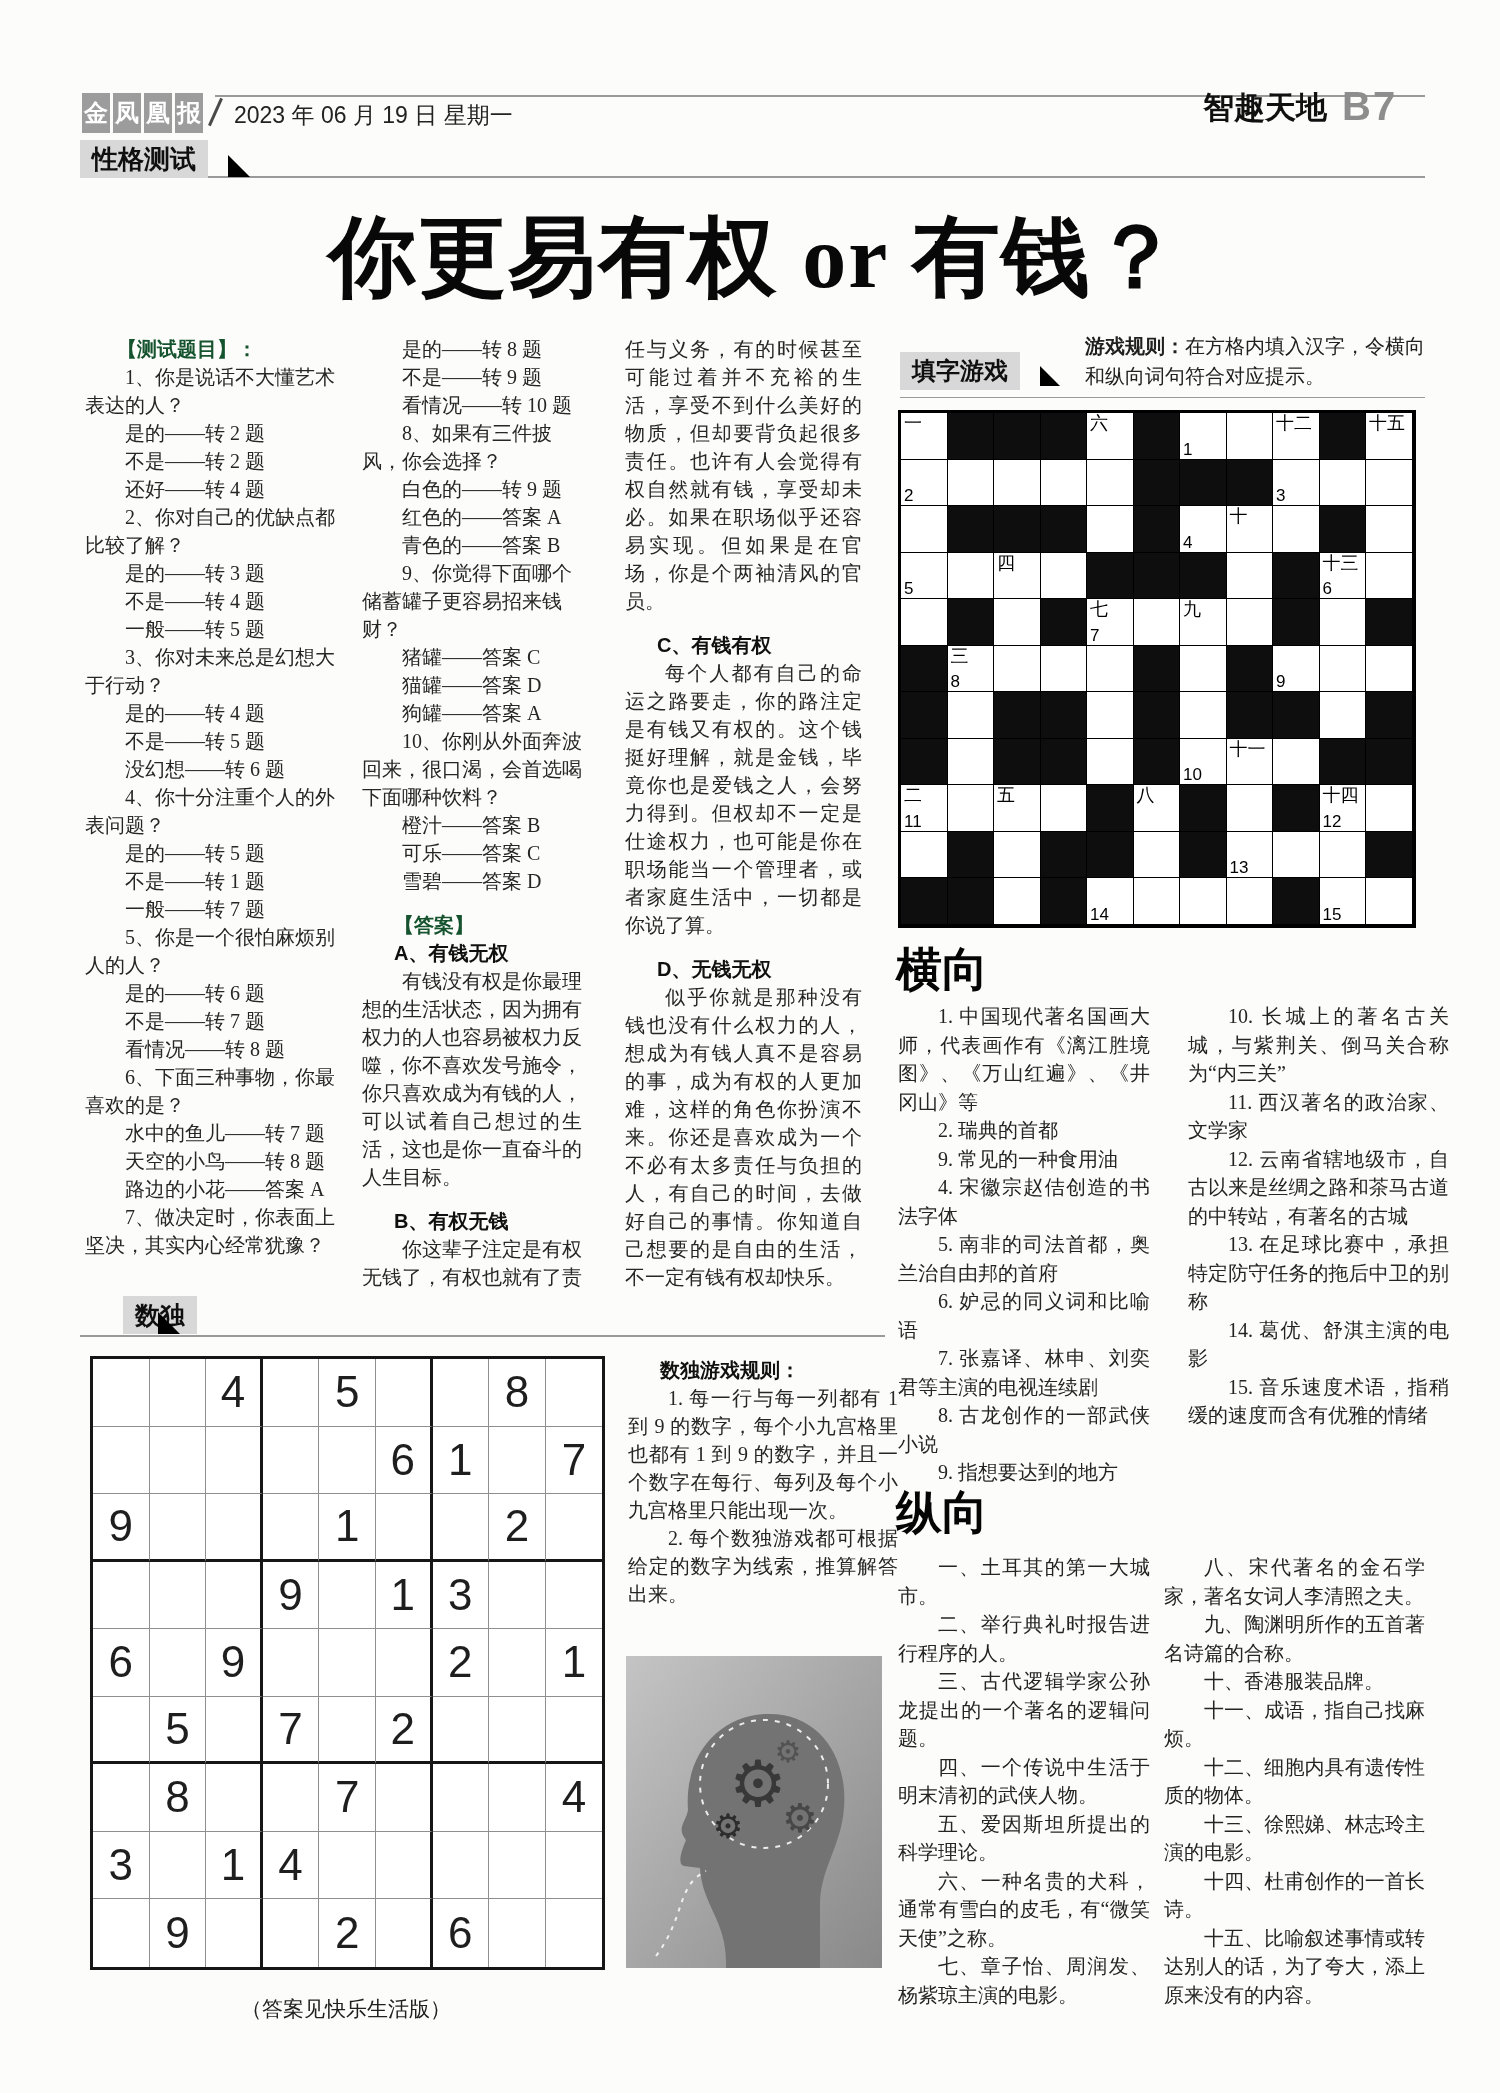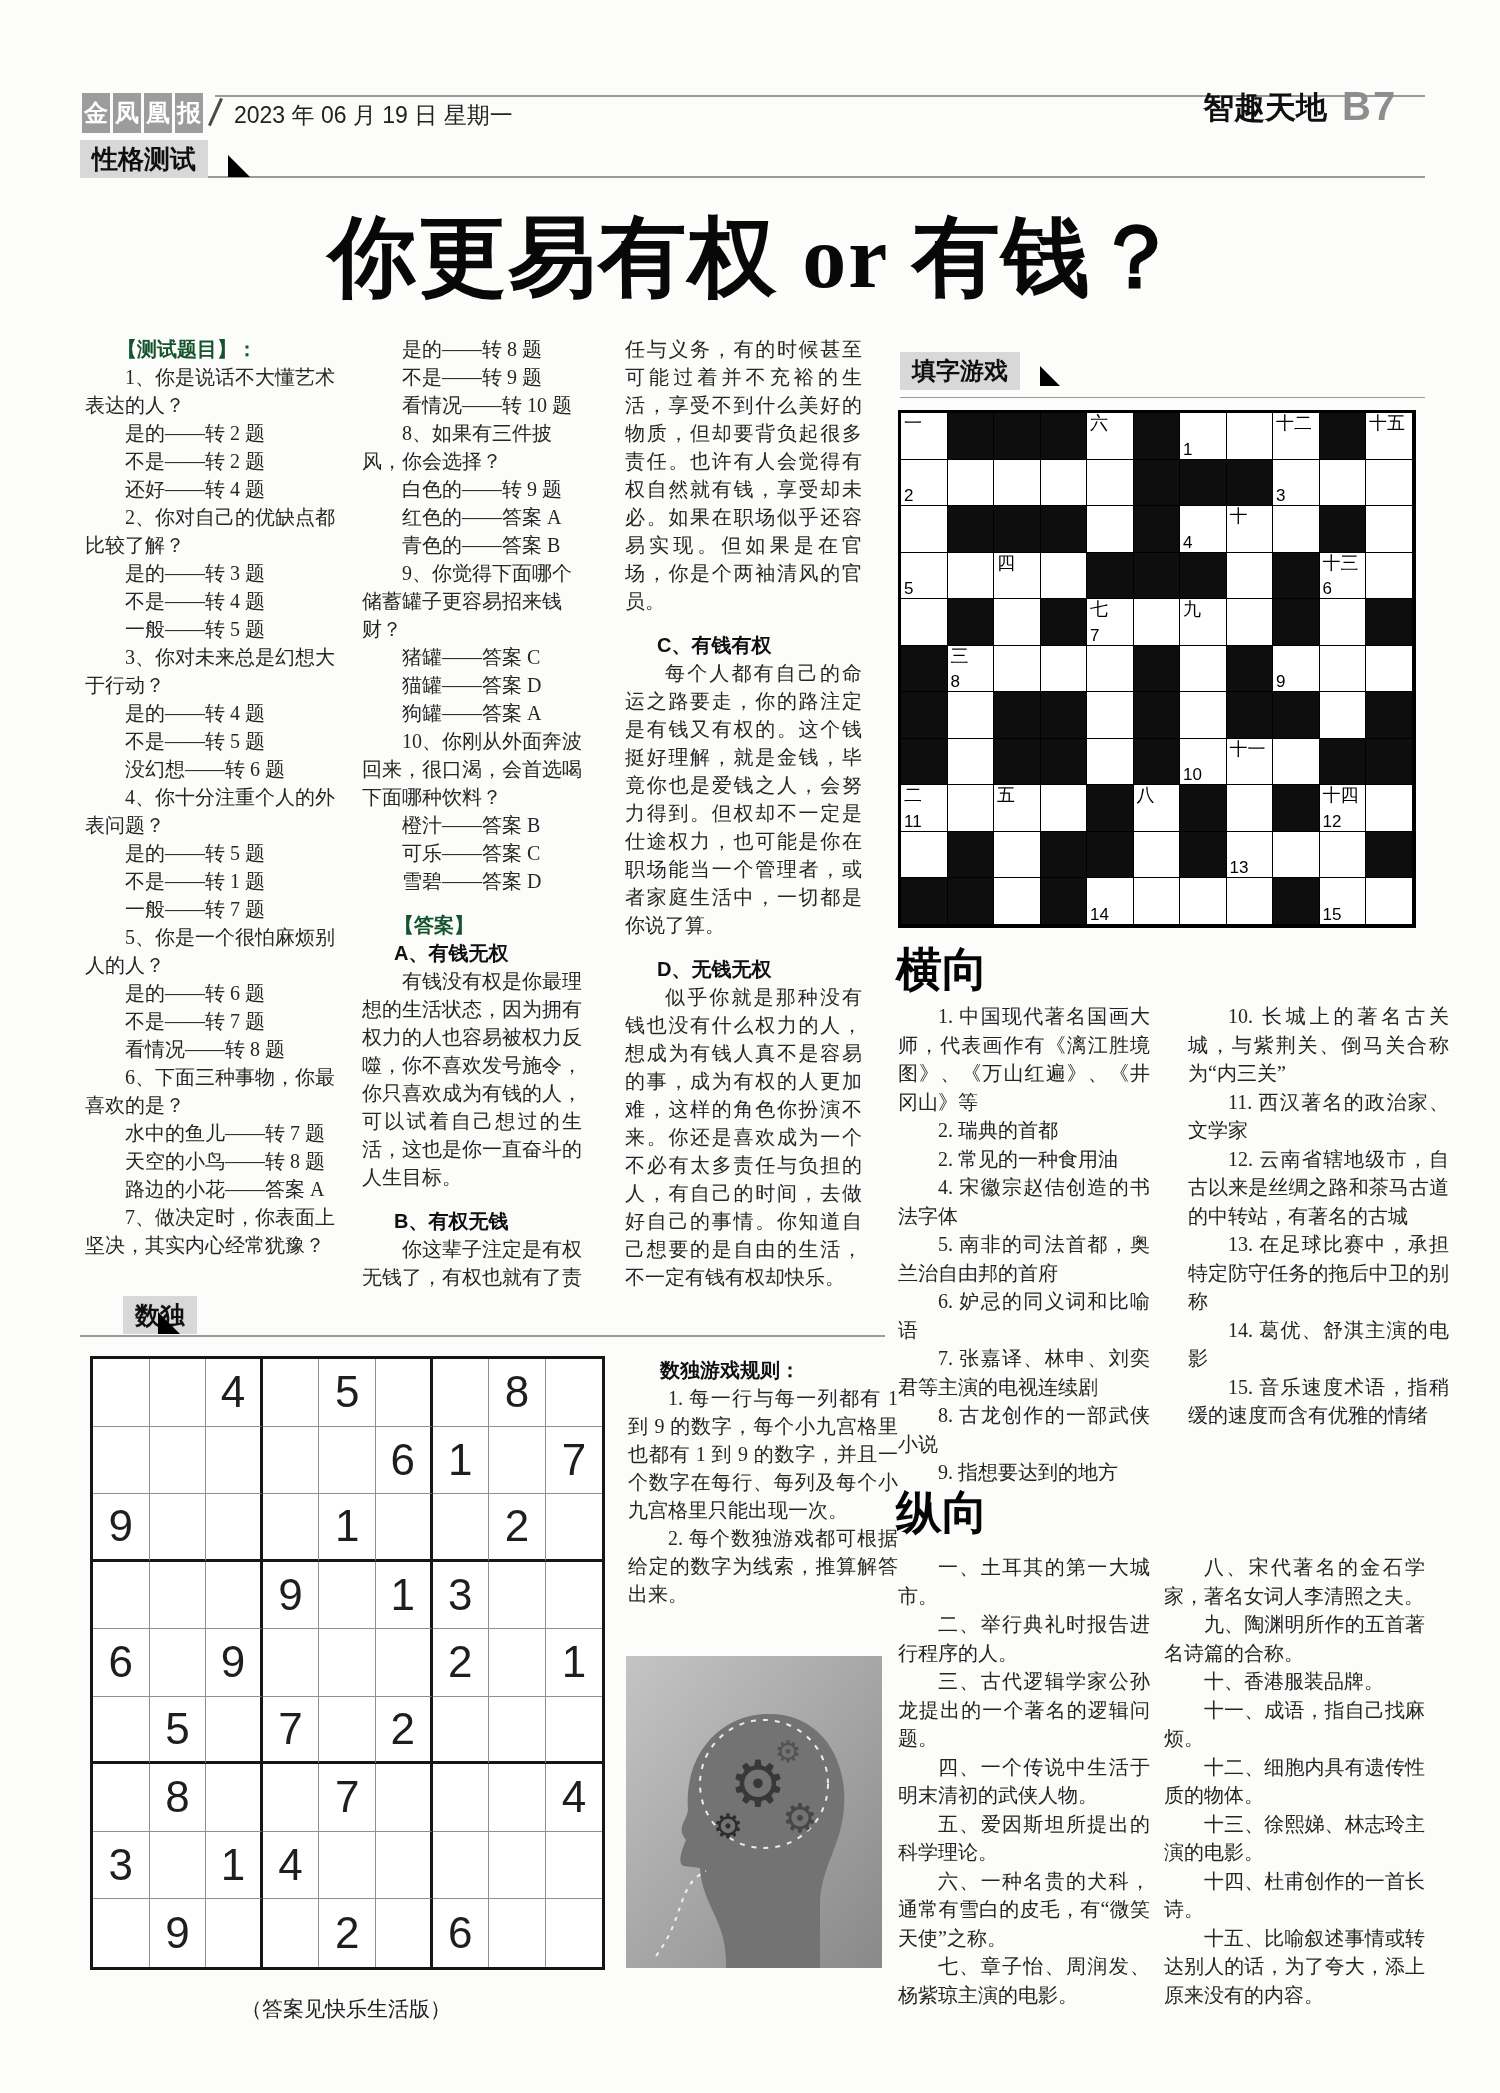--- a/index.html
+++ b/index.html
@@ -148,20 +148,23 @@
       <div class="tl-sp"></div>
       <p class="tl-ah">D、无钱无权</p>
       <p class="tl-p">似乎你就是那种没有钱也没有什么权力的人，想成为有钱人真不是容易的事，成为有权的人更加难，这样的角色你扮演不来。你还是喜欢成为一个不必有太多责任与负担的人，有自己的时间，去做好自己的事情。你知道自己想要的是自由的生活，不一定有钱有权却快乐。</p>
     </div>
 
   <div class="tab" style="left:900px;top:352px;font-size:24px;">
     <span>填字游戏</span>
   </div>
   <div class="tri" style="left:1040px;top:366px;width:20px;height:20px;"></div>
   <div class="abs hline" style="left:900px;top:397px;width:525px;height:1px;"></div>
+  <div class="abs xwrules">
+    <b>游戏规则：</b><span>在方格内填入汉字，令横向和纵向词句符合对应提示。</span>
+  </div>
   <div class="abs xgrid" id="xgrid">
       <div class="xc">
         <span class="cn">一</span>
       </div>
       <div class="xc blk"></div>
       <div class="xc blk"></div>
       <div class="xc blk"></div>
       <div class="xc">
         <span class="cn">六</span>
       </div>
@@ -331,21 +334,21 @@
       <div class="xc">
         <span class="an">15</span>
       </div>
       <div class="xc"></div>
     </div>
 
   <div class="bighead" style="left:896px;top:943px;">横向</div>
   <div class="cluecol" id="across-left" style="left:898px;top:1002px;width:252px;">
       <p>1. 中国现代著名国画大师，代表画作有《漓江胜境图》、《万山红遍》、《井冈山》等</p>
       <p>2. 瑞典的首都</p>
-      <p>2. 常见的一种食用油</p>
+      <p>9. 常见的一种食用油</p>
       <p>4. 宋徽宗赵佶创造的书法字体</p>
       <p>5. 南非的司法首都，奥兰治自由邦的首府</p>
       <p>6. 妒忌的同义词和比喻语</p>
       <p>7. 张嘉译、林申、刘奕君等主演的电视连续剧</p>
       <p>8. 古龙创作的一部武侠小说</p>
       <p>9. 指想要达到的地方</p>
     </div>
   <div class="cluecol" id="across-right" style="left:1188px;top:1002px;width:261px;">
       <p>10. 长城上的著名古关城，与紫荆关、倒马关合称为“内三关”</p>
       <p>11. 西汉著名的政治家、文学家</p>

